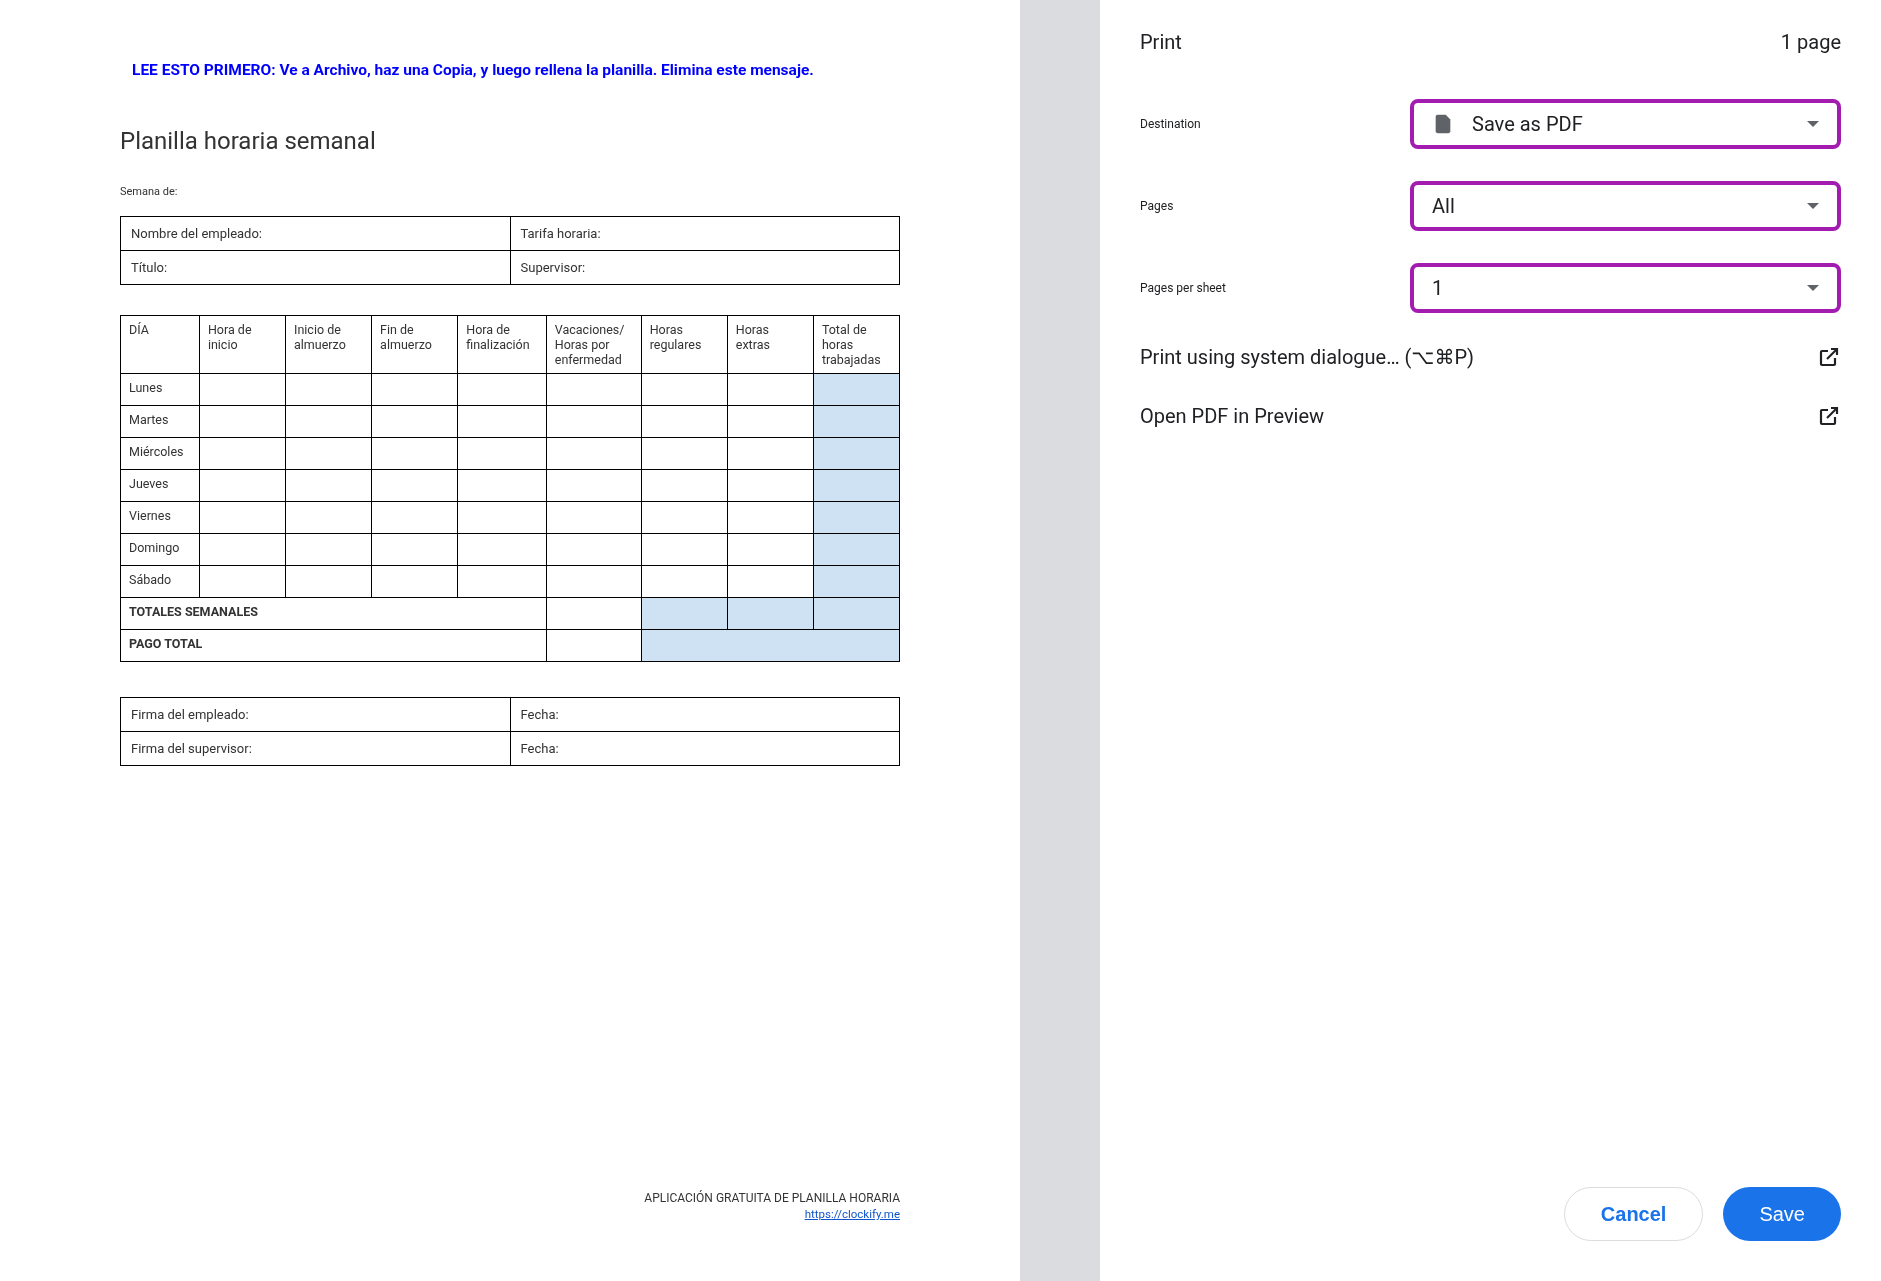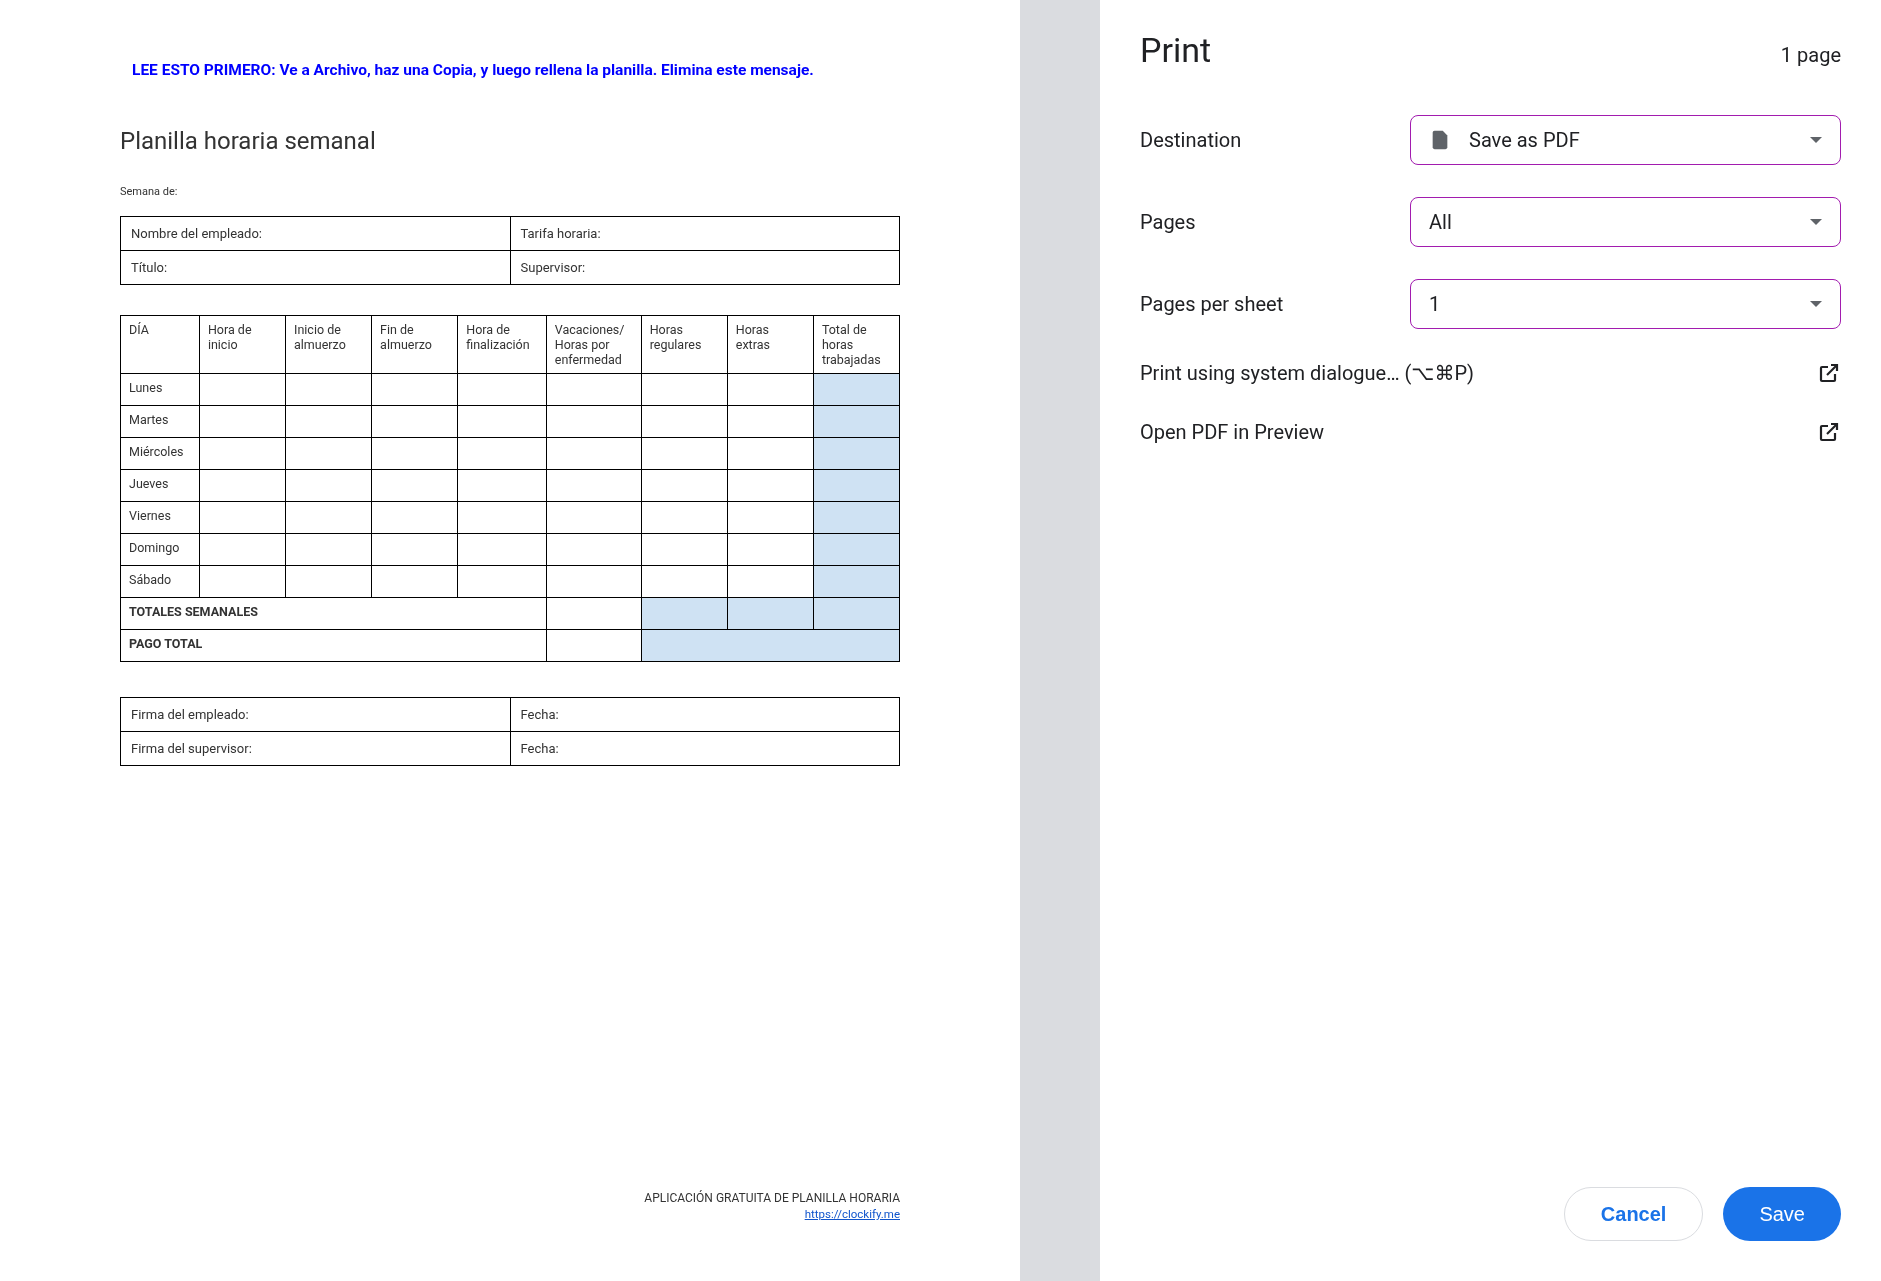--- a/index.html
+++ b/index.html
@@ -112,42 +112,42 @@
       flex-direction: column;
       position: relative;
     }
     .panel-header {
       display: flex;
       justify-content: space-between;
       align-items: baseline;
       margin-bottom: 45px;
     }
     .panel-title {
-      font-size: 34px;
+      font-size: 20px;
       font-weight: 400;
       color: #202124;
     }
     .page-count {
       font-size: 20px;
       color: #202124;
     }
     .option-row {
       display: flex;
       align-items: center;
       margin-bottom: 32px;
     }
     .option-label {
       width: 270px;
-      font-size: 20px;
+      font-size: 12px;
       color: #202124;
     }
     .select-box {
       flex: 1;
       height: 50px;
-      border: 1px solid #a21caf;
+      border: 4px solid #a21caf;
       border-radius: 8px;
       display: flex;
       align-items: center;
       padding: 0 18px;
       font-size: 20px;
       color: #202124;
       position: relative;
       cursor: pointer;
     }
     .select-box .caret {

